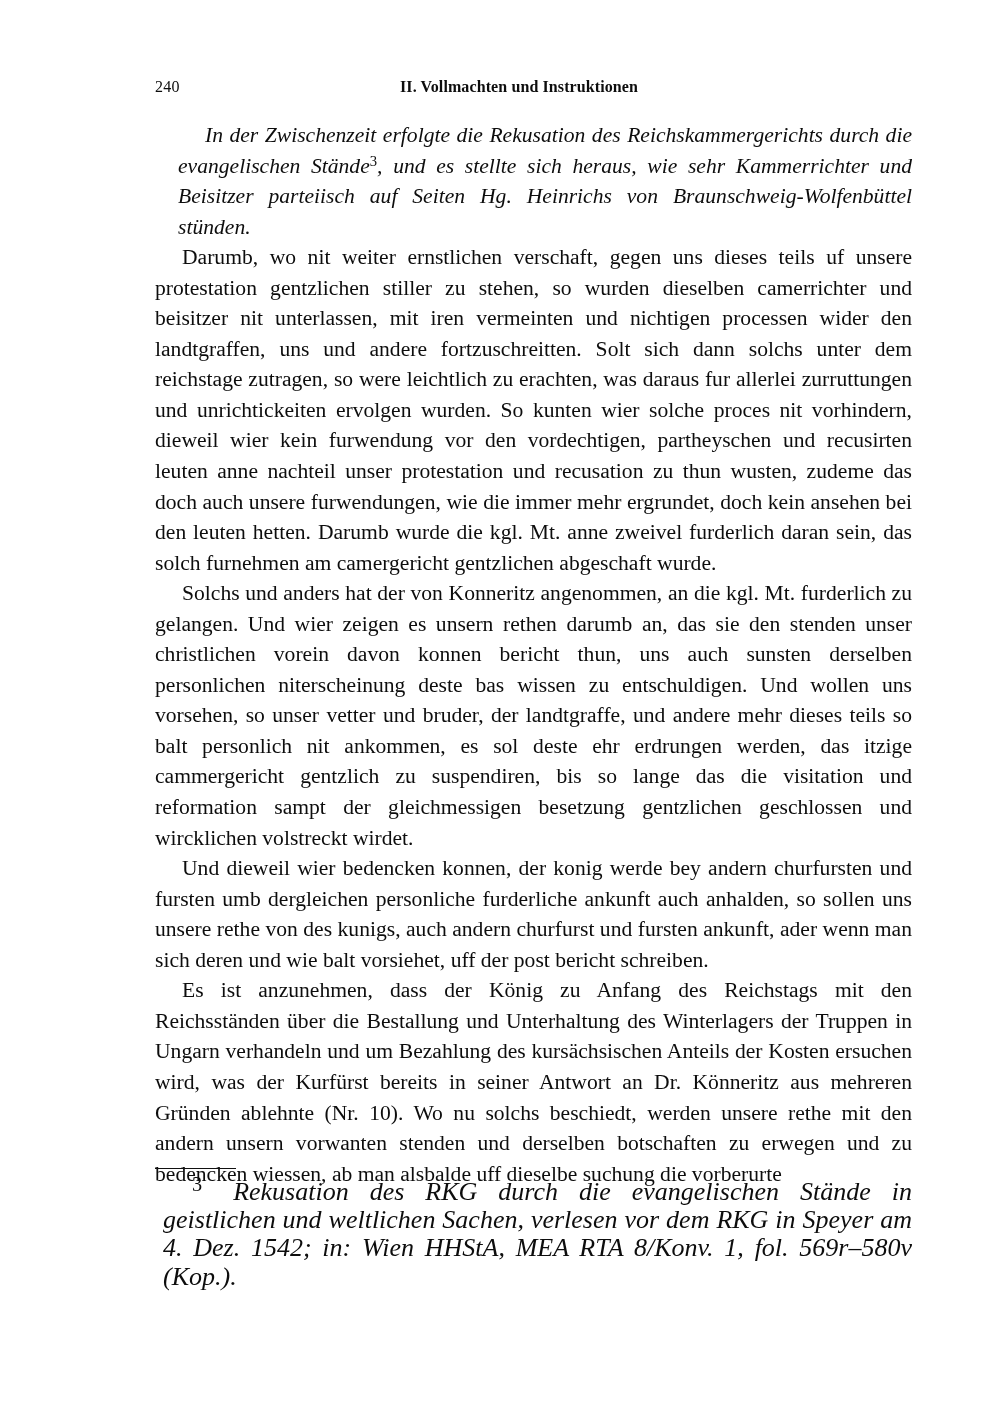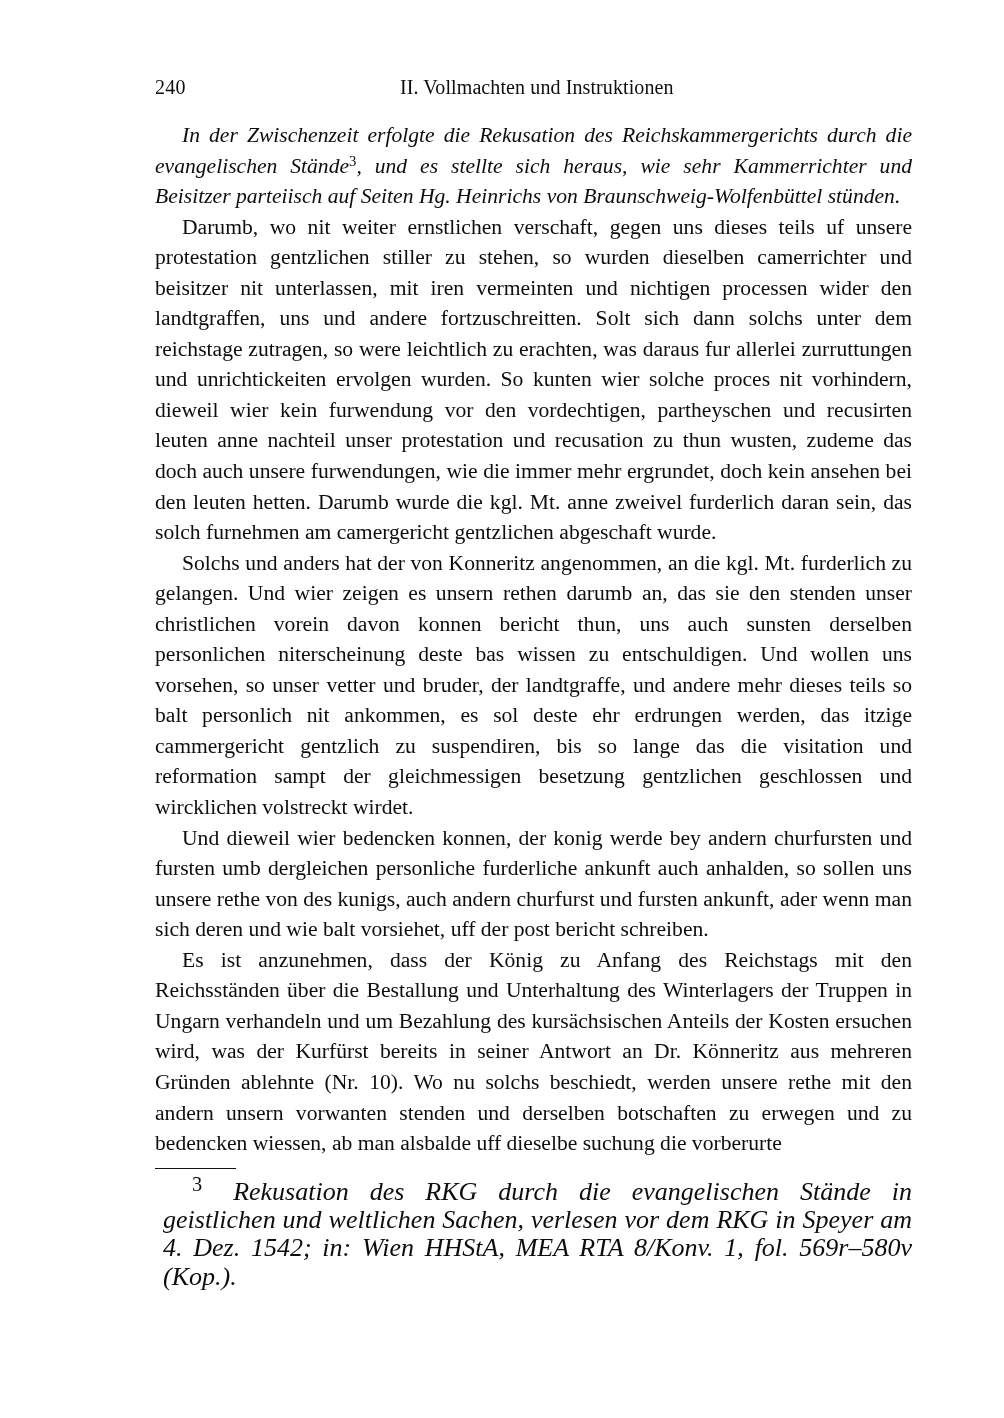--- a/index.html
+++ b/index.html
@@ -21,34 +21,35 @@
     width: 1004px;
     height: 1418px;
   }
   
   .running-head {
     position: absolute;
     left: 155px;
     top: 72px;
     width: 757px;
     height: 30px;
-    font-size: 20px;
+    font-size: 16px;
     line-height: 30px;
   }
   .running-head .folio {
     position: absolute;
     left: 0;
     top: 0;
     letter-spacing: 0.2px;
   }
   .running-head .head-title {
     position: absolute;
     left: 245px;
     top: 0;
     letter-spacing: 0.1px;
+    font-weight: bold;
   }
   
   .textblock {
     position: absolute;
     left: 155px;
     top: 120px;
     width: 757px;
   }
   p.para {
     margin: 0;
@@ -56,20 +57,21 @@
     text-align: justify;
     text-justify: inter-word;
     font-size: 21.6px;
     line-height: 30.55px;
     text-indent: 27px;
     -webkit-hyphens: none;
     hyphens: none;
   }
   p.para.italic {
     font-style: italic;
+    margin-left: 23px;
   }
   p.para .roman {
     font-style: normal;
   }
   p.para .ital {
   }
   sup.fn-ref {
     font-size: 0.68em;
     vertical-align: 0.46em;
     line-height: 0;

